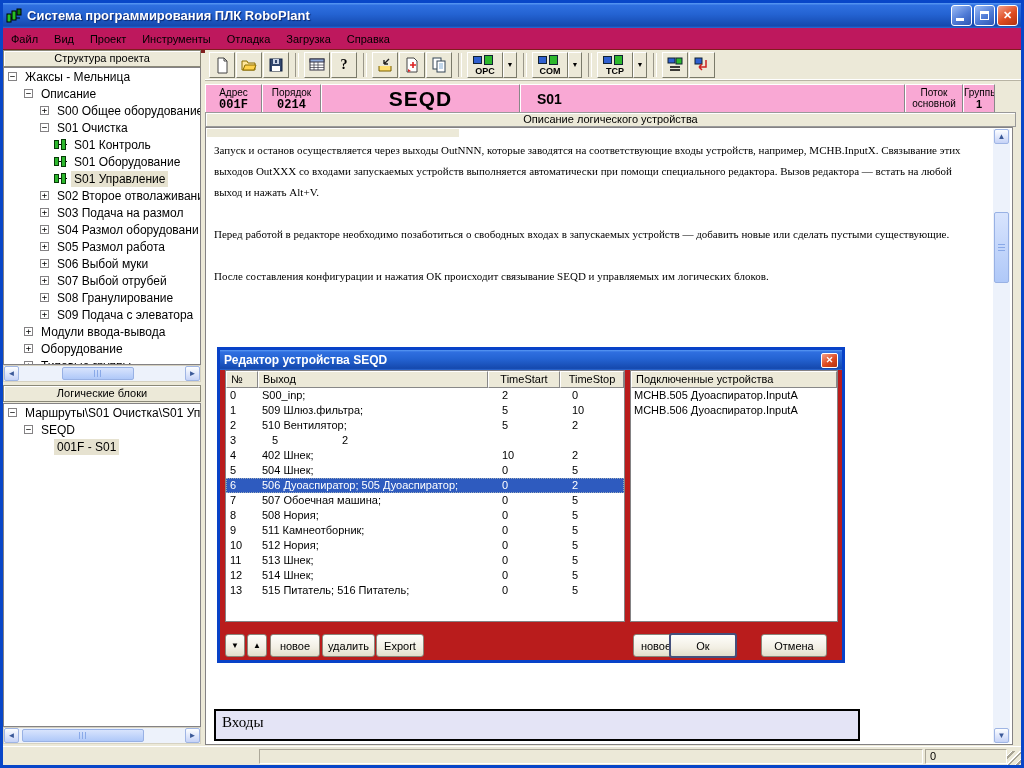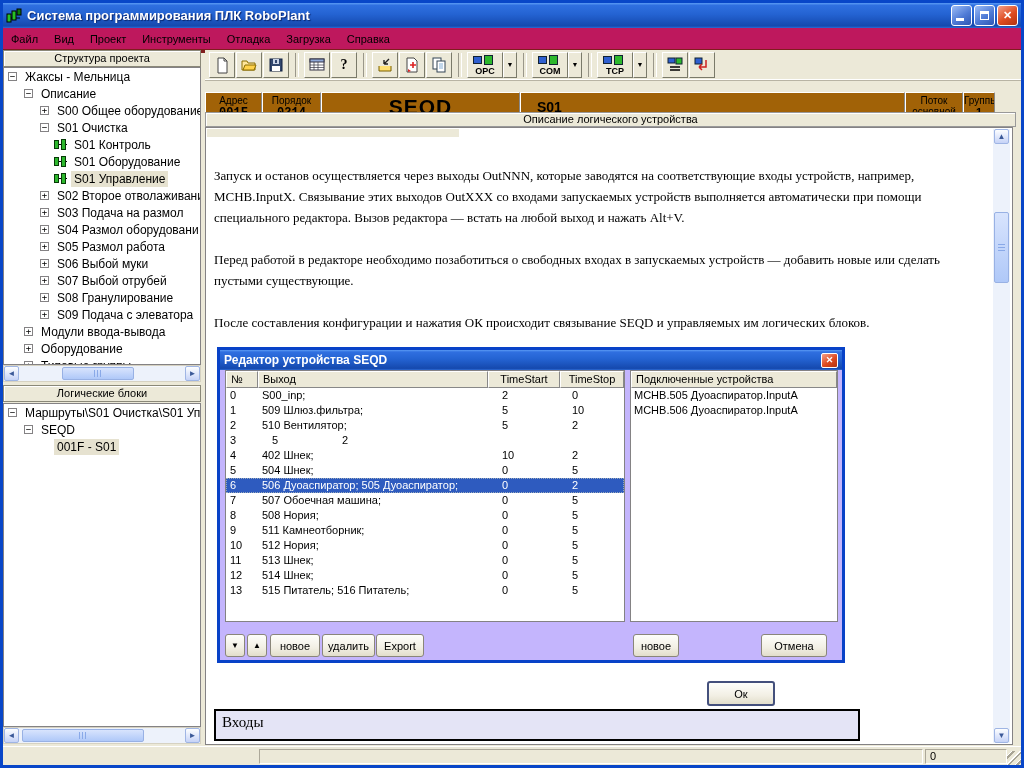--- a/index.html
+++ b/index.html
@@ -69,44 +69,44 @@
   .netbtn .lbl{position:absolute;left:0;right:0;bottom:1px;text-align:center;font-weight:bold;font-size:9px;}
   .netpix{position:absolute;left:5px;top:2px;width:22px;height:10px;}
   .netpix::before{content:"";position:absolute;left:0;top:1px;width:7px;height:6px;background:#2F5FD0;border:1px solid #123;}
   .netpix::after{content:"";position:absolute;right:2px;top:0;width:7px;height:8px;background:#2DB82D;border:1px solid #123;}
   .dropbtn{width:14px;height:26px;box-sizing:border-box;background:#ECE9D8;border:1px solid;
     border-color:#fff #7a7a6a #7a7a6a #fff;display:flex;align-items:center;justify-content:center;
     font-size:7px;margin-right:1px;}
   .helpmark{font-weight:bold;font-size:14px;font-family:"Liberation Serif",serif;}
   
   .devheader{position:absolute;left:202px;top:77px;right:5px;height:30px;}
-  .dh-cell{position:absolute;top:12px;height:30px;box-sizing:border-box;background:#a16207;
+  .dh-cell{position:absolute;top:4px;height:30px;box-sizing:border-box;background:#f9a8d4;
     border:1px solid;border-color:#fff #888 #888 #fff;text-align:center;overflow:hidden;}
   .dh-label{font-size:10px;margin-top:2px;}
   .dh-value{font-weight:bold;font-size:11px;}
   .mono{font-family:"Liberation Mono",monospace;font-size:12px;}
   .dh-big{font-size:21px;font-weight:bold;line-height:28px;letter-spacing:1px;}
   .dh-name{font-size:14px;font-weight:bold;line-height:28px;text-align:left;padding-left:16px;}
   
   .descbar{position:absolute;left:202px;top:109px;right:5px;height:15px;background:#ECE9D8;
     border:1px solid #999;box-shadow:inset 1px 1px 0 #fff;box-sizing:border-box;
     text-align:center;line-height:13px;}
   .content{position:absolute;left:202px;top:124px;width:808px;height:618px;background:#fff;
     border:1px solid #848284;box-sizing:border-box;overflow:hidden;}
   .remnant{position:absolute;left:1px;top:1px;width:252px;height:8px;background:#ECE9D8;}
   .paras{position:absolute;left:8px;top:12px;right:46px;
-    font-family:"Liberation Serif",serif;font-size:13px;line-height:21px;margin-top:25px;}
+    font-family:"Liberation Serif",serif;font-size:11px;line-height:21px;}
   .paras p{margin:0 0 21px 0;}
   .inputs-box{position:absolute;left:8px;top:581px;width:646px;height:32px;box-sizing:border-box;
     background:#E4E4F6;border:2px solid #000;font-family:"Liberation Serif",serif;font-size:15px;
     padding:3px 6px;}
   .content .vscroll{right:2px;top:1px;height:614px;}
   
   .dialog{position:absolute;left:214px;top:344px;width:628px;height:316px;box-sizing:border-box;
-    border:3px solid #0842C8;background:#c4b5fd;z-index:5;}
+    border:3px solid #0842C8;background:#b91c1c;z-index:5;}
   .dlg-title{position:absolute;left:0;top:0;right:0;height:20px;
     background:linear-gradient(180deg,#5A9AF4 0%,#2F6FE0 10%,#2463D2 45%,#1549AE 92%,#2E6AD4 100%);
     display:flex;align-items:center;padding:0 4px;}
   .dlg-title .t{color:#fff;font-weight:bold;font-size:12px;flex:1;}
   .dlg-close{width:17px;height:15px;box-sizing:border-box;border:1px solid #fff;border-radius:2px;
     background:linear-gradient(145deg,#F5A088,#DE4B20 55%,#B23310);color:#fff;font-weight:bold;
     font-size:9px;display:flex;align-items:center;justify-content:center;}
   .dtable{position:absolute;left:5px;top:20px;width:400px;height:252px;background:#fff;
     border:1px solid #848284;box-sizing:border-box;}
   .dtable-header,.drow{display:flex;}
@@ -516,21 +516,21 @@
       <div class="dconn-item">MCHB.505 Дуоаспиратор.InputA</div>
       <div class="dconn-item">MCHB.506 Дуоаспиратор.InputA</div>
     </div>
 
     <span class="btn arrow" style="left:5px;top:284px;width:20px;">▼</span>
     <span class="btn arrow" style="left:27px;top:284px;width:20px;">▲</span>
     <span class="btn" style="left:50px;top:284px;width:50px;">новое</span>
     <span class="btn" style="left:102px;top:284px;width:53px;">удалить</span>
     <span class="btn" style="left:156px;top:284px;width:48px;">Export</span>
     <span class="btn" style="left:413px;top:284px;width:46px;">новое</span>
-    <span class="btn default" style="left:487px;top:283px;width:68px;height:25px;margin-top:48px;">Ок</span>
+    <span class="btn default" style="left:449px;top:283px;width:68px;height:25px;">Ок</span>
     <span class="btn" style="left:541px;top:284px;width:66px;">Отмена</span>
   </div>
 
   <div class="statusbar">
     <span class="sb-cell" style="left:2px;width:252px;margin-top:44px;">JKSML.mtr</span>
     <span class="sb-cell" style="left:256px;width:664px;"></span>
     <span class="sb-cell" style="left:922px;width:82px;">0</span>
     <span class="grip-corner"></span>
   </div>
 

